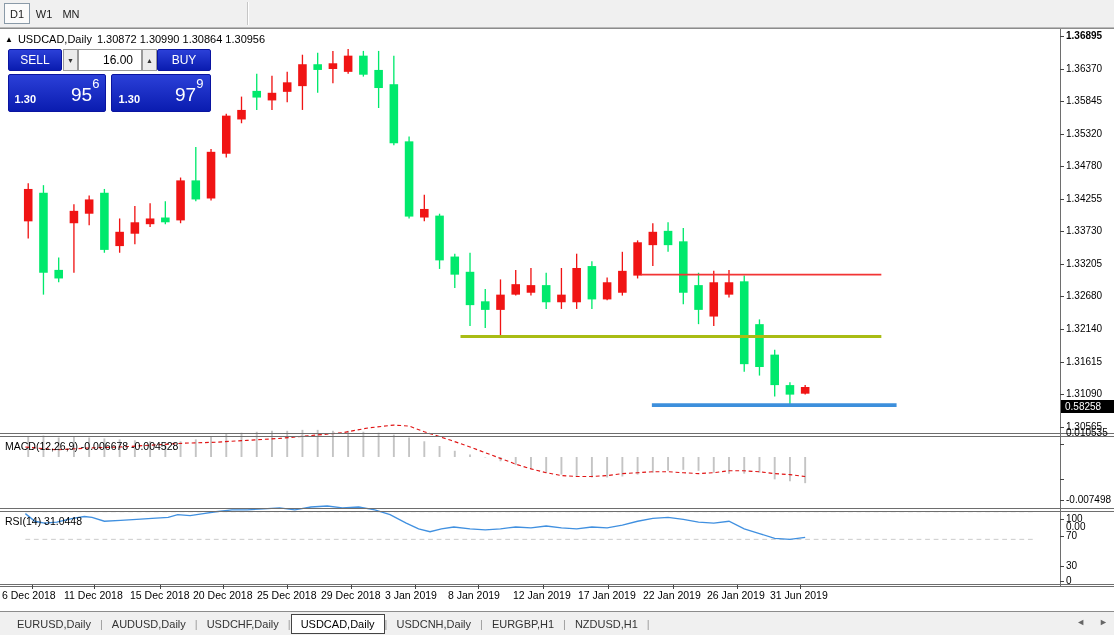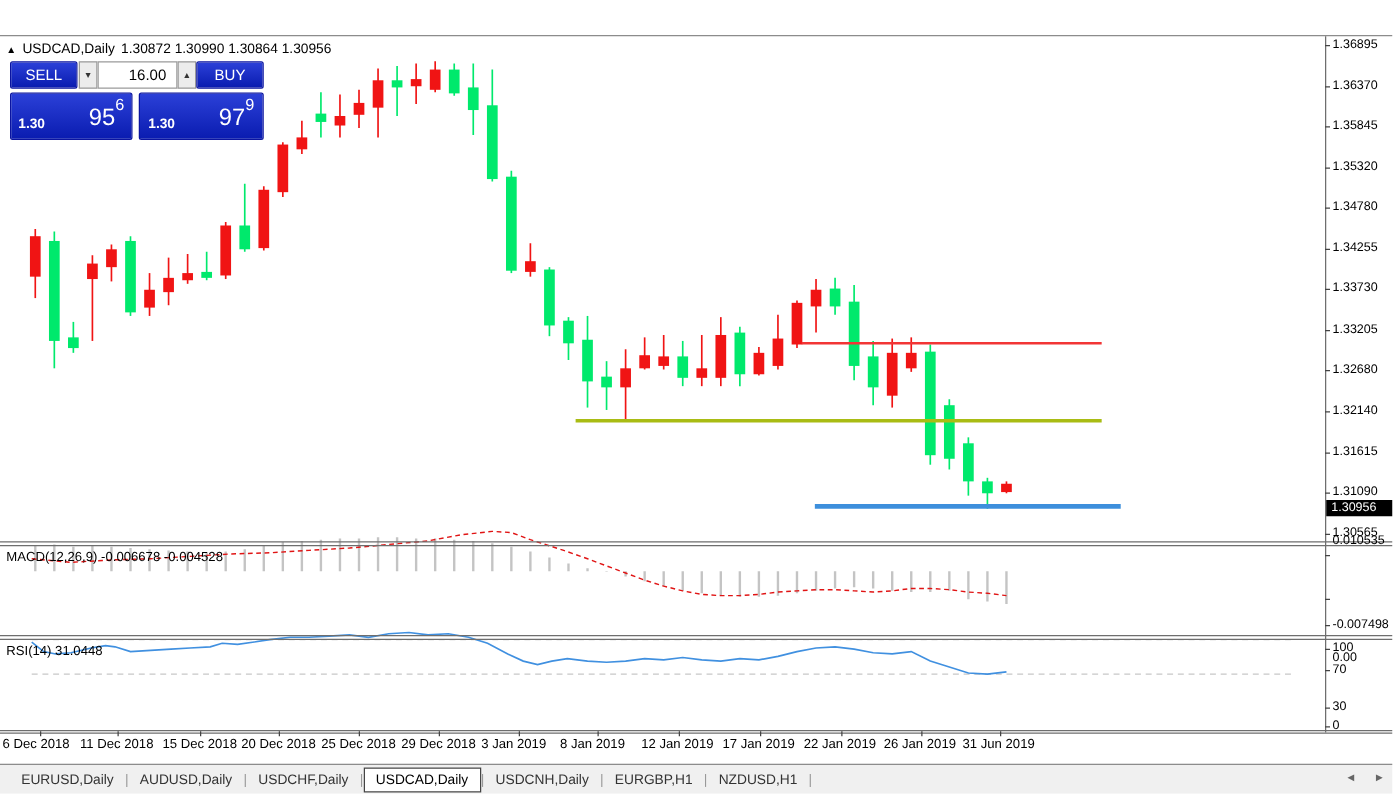--- a/index.html
+++ b/index.html
@@ -46,20 +46,28 @@
   .tab { font-size:11px; color:#333; padding:3px 9px; white-space:nowrap; cursor:default; }
   .tab.active { background:#fff; border:1px solid #444; color:#000; }
   .tab-sep { color:#999; font-size:11px; }
   .tab-scroll { position:absolute; right:6px; top:5px; display:flex; gap:14px; color:#666; font-size:9px; }
 </style>
 </head>
 <body>
 
 <div id="app">
 
+  <div class="toolbar">
+    <div id="tfButtons">
+        <div class="tf-btn active" style="left: 4px;">D1</div>
+        <div class="tf-btn" style="left: 31px;">W1</div>
+        <div class="tf-btn" style="left: 58px;">MN</div>
+      </div>
+    <div class="tb-sep" style="left:247px"></div>
+  </div>
 
   <div class="chartwin">
 
     <svg id="chartSvg" class="plot-svg" width="1060" height="557" viewBox="0 28 1060 585" style="left:0; top:0;">
         <g>
           <line x1="3" y1="190" x2="3" y2="248" stroke="#f01414" stroke-width="1.4"></line>
           <rect x="-1.5" y="196" width="9" height="34" fill="#f01414"></rect>
           <line x1="19" y1="192" x2="19" y2="307" stroke="#00e96c" stroke-width="1.4"></line>
           <rect x="14.5" y="200" width="9" height="84" fill="#00e96c"></rect>
           <line x1="35" y1="268" x2="35" y2="294" stroke="#00e96c" stroke-width="1.4"></line>
@@ -261,21 +269,21 @@
     <div class="divider" style="top:404px"></div>
     <div class="divider" style="top:407px"></div>
     <div class="divider" style="top:479px"></div>
     <div class="divider" style="top:482px"></div>
     <div class="divider" style="top:555px"></div>
     <div class="divider" style="top:557px"></div>
     <div class="vaxis-line" style="top:0; height:557px"></div>
 
     <div id="axisLabels">
         <div class="axis-tick" style="top: 7px;"></div>
-        <div class="axis-label" style="top: 1px;">1.36895</div>
+        <div class="axis-label" style="top: 1px; font-weight: bold;">1.36895</div>
         <div class="axis-tick" style="top: 40px;"></div>
         <div class="axis-label" style="top: 34px;">1.36370</div>
         <div class="axis-tick" style="top: 72px;"></div>
         <div class="axis-label" style="top: 66px;">1.35845</div>
         <div class="axis-tick" style="top: 105px;"></div>
         <div class="axis-label" style="top: 99px;">1.35320</div>
         <div class="axis-tick" style="top: 137px;"></div>
         <div class="axis-label" style="top: 131px;">1.34780</div>
         <div class="axis-tick" style="top: 170px;"></div>
         <div class="axis-label" style="top: 164px;">1.34255</div>
@@ -300,21 +308,21 @@
         <div class="axis-tick" style="top: 471px;"></div>
         <div class="axis-label" style="top: 465px;">-0.007498</div>
         <div class="axis-tick" style="top: 490px;"></div>
         <div class="axis-label" style="top: 484px;">100</div>
         <div class="axis-tick" style="top: 507px;"></div>
         <div class="axis-label" style="top: 501px;">70</div>
         <div class="axis-tick" style="top: 537px;"></div>
         <div class="axis-label" style="top: 531px;">30</div>
         <div class="axis-tick" style="top: 552px;"></div>
         <div class="axis-label" style="top: 546px;">0</div>
-        <div class="price-tag" style="top: 371px;">1.30956</div>
+        <div class="price-tag" style="top: 371px;">0.58258</div>
       </div>
     <div id="dateAxis">
         <div class="date-tick" style="left: 32px;"></div>
         <div class="date-label" style="left: 2px;">6 Dec 2018</div>
         <div class="date-tick" style="left: 94px;"></div>
         <div class="date-label" style="left: 64px;">11 Dec 2018</div>
         <div class="date-tick" style="left: 160px;"></div>
         <div class="date-label" style="left: 130px;">15 Dec 2018</div>
         <div class="date-tick" style="left: 223px;"></div>
         <div class="date-label" style="left: 193px;">20 Dec 2018</div>

